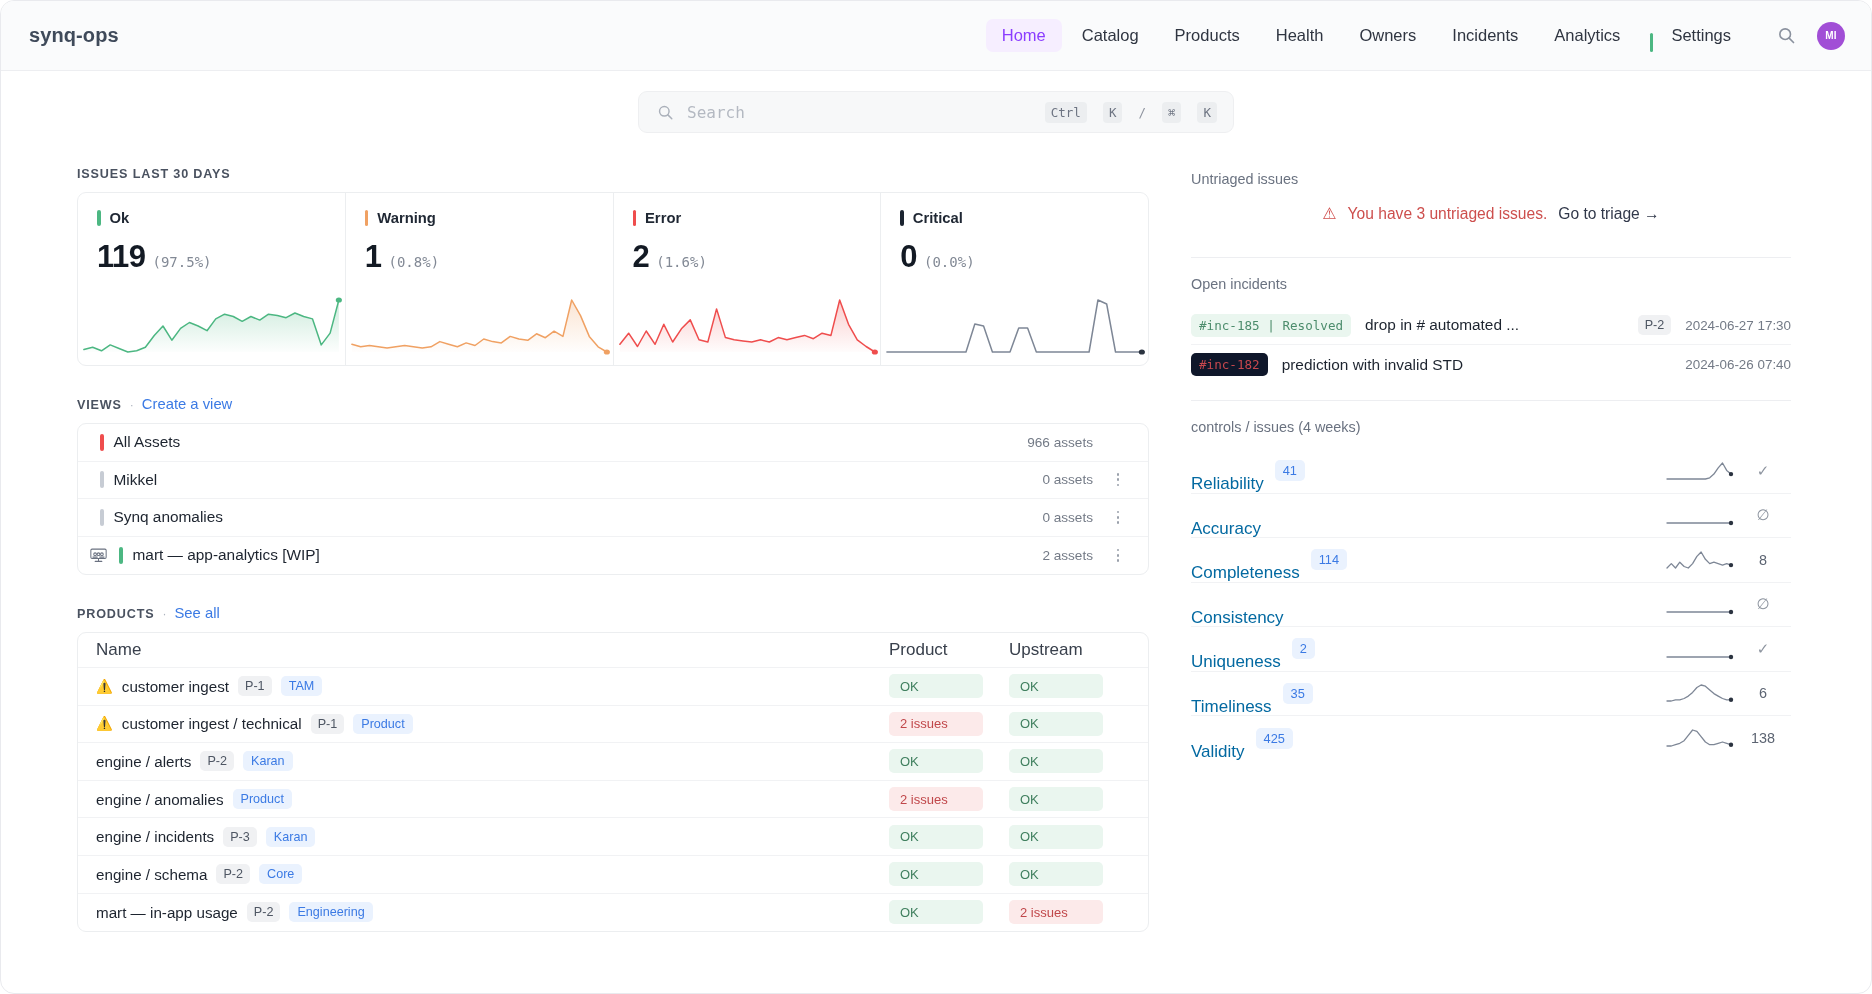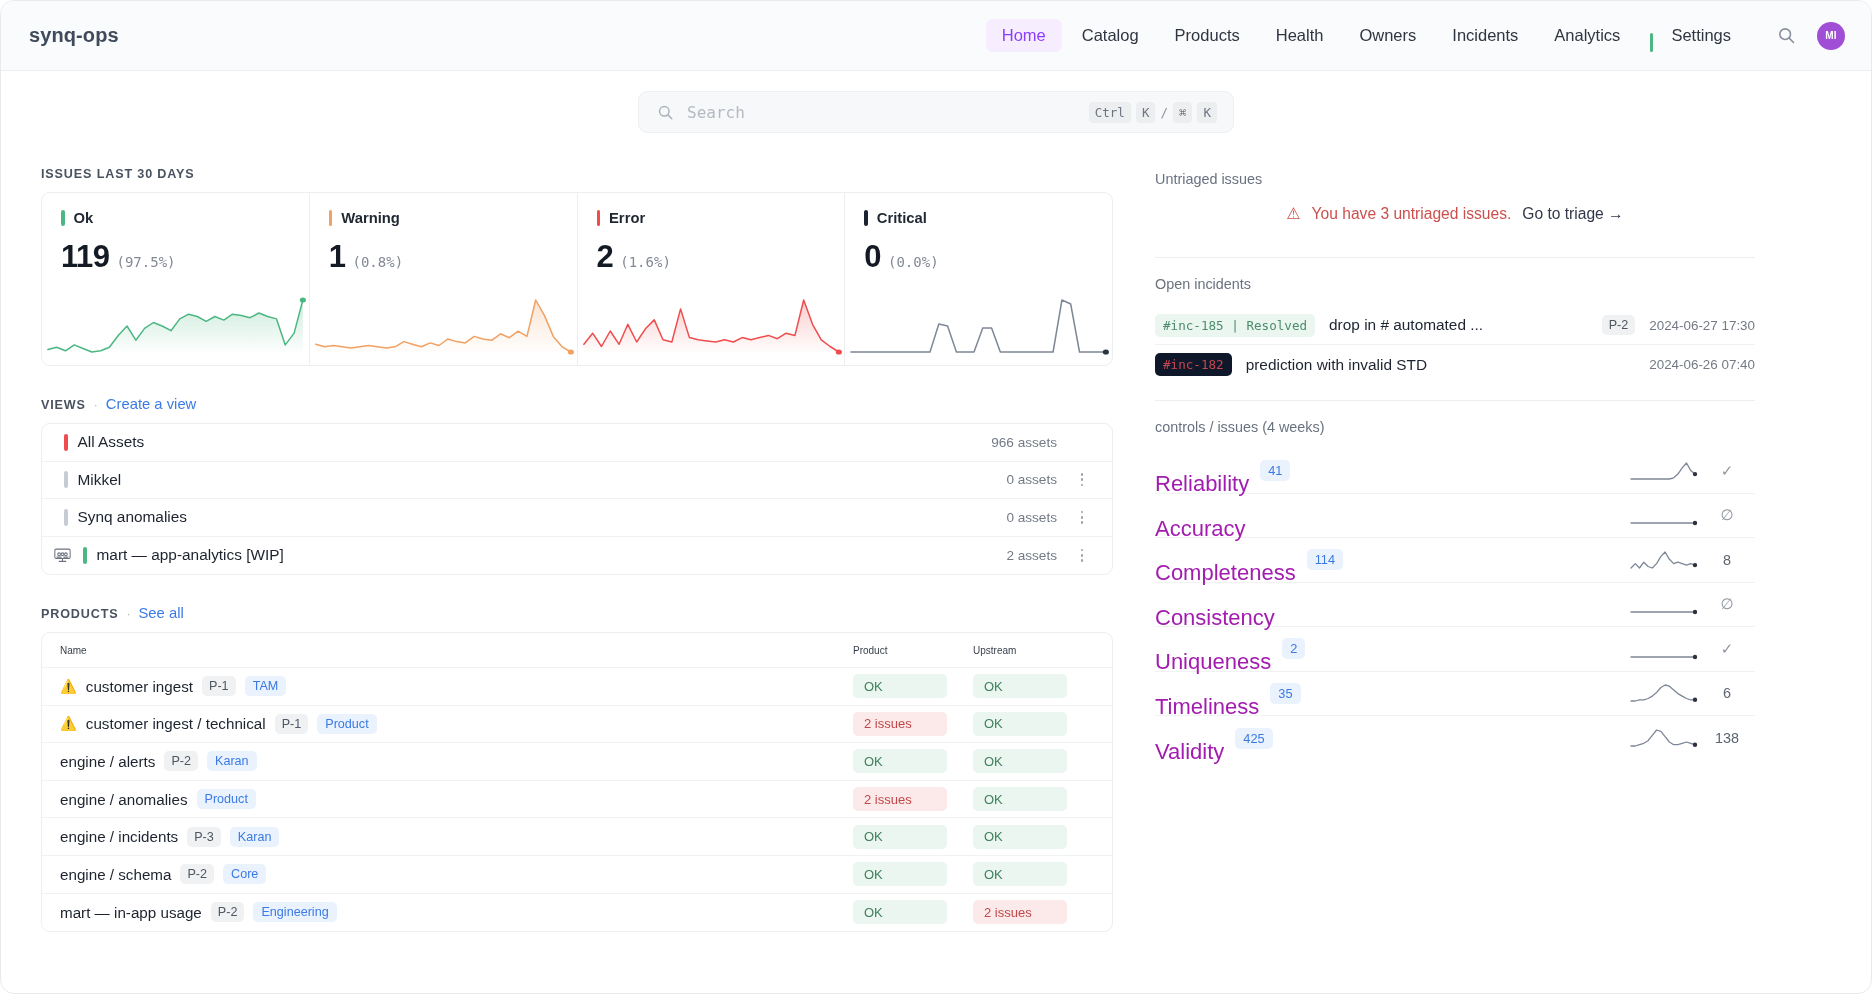--- a/index.html
+++ b/index.html
@@ -65,33 +65,33 @@
 
   
   .search-wrap { display: flex; justify-content: center; padding-top: 20px; }
   .search-box {
     width: 596px; height: 42px;
     background: #f7f8f9; border: 1px solid #eeeff1; border-radius: 9px;
     display: flex; align-items: center; padding: 0 16px 0 18px; gap: 13px;
     cursor: text;
   }
   .search-ph { flex: 1; font-size: 16px; color: #b4b9c2; font-family: "DejaVu Sans Mono", monospace; }
-  .kbd-group { display: flex; align-items: center; gap: 5px; }
+  .kbd-group { display: flex; align-items: center; gap: 16px; }
   .kbd {
     font-family: "DejaVu Sans Mono", monospace; font-size: 12.5px; color: #6d7482;
     background: #eceef0; border-radius: 4px; padding: 3px 6px;
   }
   .kbd-slash { font-family: "DejaVu Sans Mono", monospace; font-size: 12.5px; color: #8d939e; }
 
   
   .body-grid {
     display: flex; padding: 34px 40px 0 40px; gap: 42px;
     align-items: flex-start;
   }
-  .col-left { width: 1072px; flex: none; }
+  .col-left { width: 1072px; flex: none; margin-left: 36px; }
   .col-right { width: 600px; flex: none; padding-top: 4px; }
 
   .section-cap {
     font-size: 12.6px; font-weight: 700; letter-spacing: .85px;
     color: #4a5260; text-transform: uppercase;
     margin-bottom: 11px;
   }
   .section-cap-row {
     display: flex; align-items: baseline; gap: 8px; margin-bottom: 11px;
   }
@@ -146,21 +146,21 @@
   
   .ptable { border: 1px solid #eceef0; border-radius: 9px; background: #fff; overflow: hidden; }
   .prow {
     display: flex; align-items: center; height: 37.6px;
     border-bottom: 1px solid #f1f2f4;
     padding: 0 19px 0 18px;
   }
   .prow:last-child { border-bottom: none; }
   .phead { height: 35px; }
   .phead .pc-name, .phead .pc-col {
-    font-size: 10px; color: #39404c; font-weight: 400;
+    font-size: 17px; color: #39404c; font-weight: 400;
   }
   .pc-name { flex: 1; min-width: 0; display: flex; align-items: center; gap: 9px; }
   .pc-col { width: 120px; flex: none; }
   .p-title { font-size: 15.2px; color: #1d242f; white-space: nowrap; }
   .warn-ico { font-size: 13.5px; line-height: 1; }
   .badge-gray {
     font-size: 12.6px; color: #4e5663; background: #f0f1f3;
     border-radius: 5px; padding: 3px 7px; white-space: nowrap;
   }
   .badge-blue {
@@ -201,21 +201,21 @@
   .inc-title { font-size: 15.4px; color: #1d242f; flex: 1; min-width: 0;
     overflow: hidden; text-overflow: ellipsis; white-space: nowrap; }
   .inc-date { font-size: 13.4px; color: #737a86; white-space: nowrap; }
 
   .ctl-row {
     display: flex; align-items: center; height: 44.5px;
     border-bottom: 1px solid #f1f2f4;
     cursor: pointer;
   }
   .ctl-row:last-child { border-bottom: none; }
-  .ctl-name { font-size: 22px; color: #a21caf; margin-top: 27px; }
+  .ctl-name { font-size: 17px; color: #0369a1; margin-top: 27px; }
   .ctl-badge {
     font-size: 12.8px; color: #3b7ae4; background: #eaf2fe;
     border-radius: 5px; padding: 3px 8px; margin-left: 11px;
   }
   .ctl-spark { margin-left: auto; width: 72px; height: 24px; }
   .ctl-spark svg { display: block; }
   .ctl-end {
     width: 56px; text-align: center; font-size: 14.4px; color: #5c6472;
     flex: none;
   }

